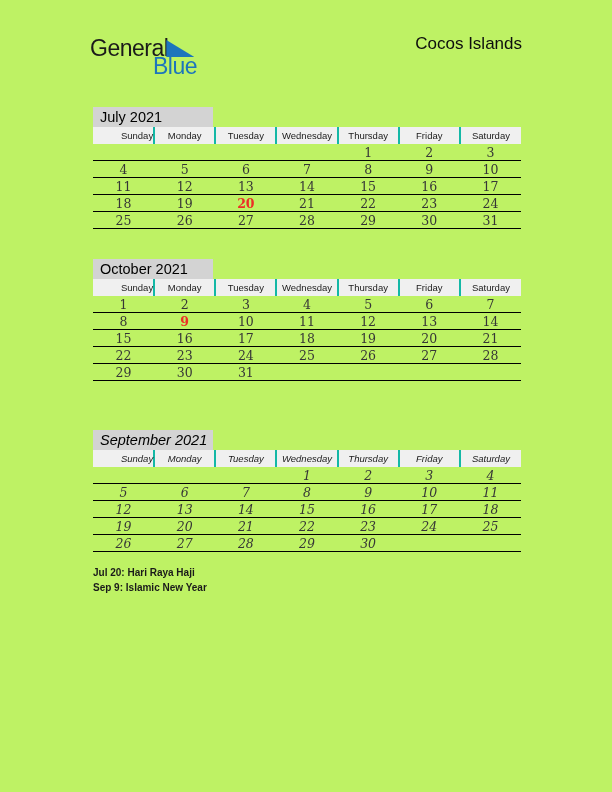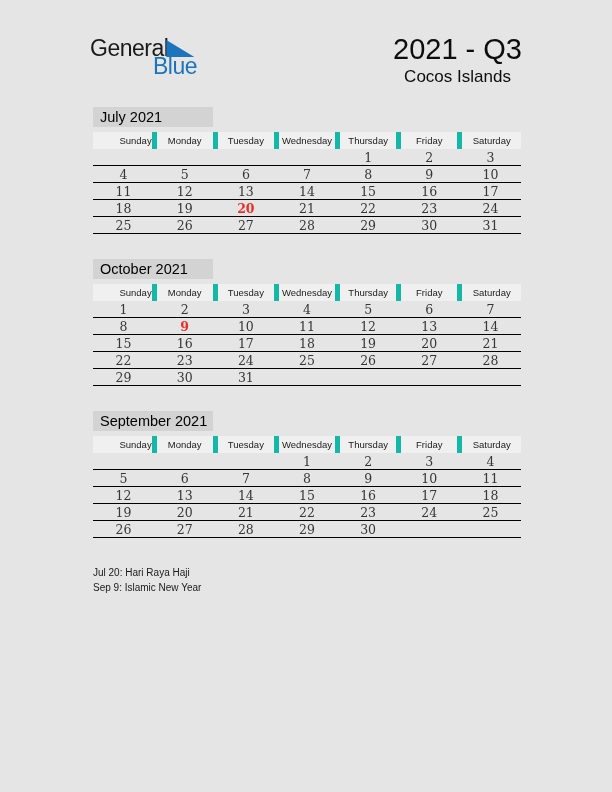--- a/index.html
+++ b/index.html
@@ -1,21 +1,21 @@
 <!DOCTYPE html>
 <html><head>
 <meta charset="utf-8">
 <style>
   html, body { margin: 0; padding: 0; background: #ffffff; }
   body {
     width: 612px; height: 792px;
     font-family: "Liberation Sans", sans-serif;
     position: relative; overflow: hidden;
   }
-  .page { position: absolute; inset: 0; background: #e5e5e5; }
+  .page { position: absolute; inset: 0; background: #bef264; }
 
   
   .logo { position: absolute; left: 90px; top: 37px; width: 110px; }
   .logo-row { display: flex; align-items: flex-start; }
   .logo-general { font-size: 23px; color: #1a1a1a; letter-spacing: -0.5px; line-height: 1; }
   .logo-tri {
     width: 28px; height: 17px; margin-left: -2px; margin-top: 3px;
     background: #1c75bc;
     clip-path: polygon(0 0, 100% 100%, 0 100%);
   }
@@ -26,60 +26,59 @@
 
   
   .title-block { position: absolute; right: 90px; top: 33px; text-align: center; }
   .quarter-title { font-size: 29px; color: #0d0d0d; line-height: 1.15; }
   .country-subtitle { font-size: 17px; color: #0d0d0d; line-height: 1.35; }
 
   
   .month { position: absolute; left: 93px; width: 428px; }
   .month.m0 { top: 107px; }
   .month.m1 { top: 259px; }
-  .month.m2 { top: 411px; }
+  .month.m2 { top: 430px; font-style: italic; }
   .month-title {
     width: 113px; height: 20px; background: #d3d3d3;
     font-size: 14.5px; line-height: 20px; padding-left: 7px;
-    color: #000; margin-bottom: 5px;
+    color: #000; 
   }
   table.cal { width: 428px; border-collapse: collapse; table-layout: fixed; }
   table.cal th {
     height: 17px; background: #f0f0f0; font-weight: normal;
     font-size: 9.5px; color: #1a1a1a; text-align: center; padding: 0;
-    border-left: 5px solid #14b8a6;
+    border-left: 2px solid #14b8a6;
   }
   table.cal th:first-child { border-left: none; text-align: right; }
   table.cal td {
     height: 16px; text-align: center; padding: 0;
     font-family: "DejaVu Serif", serif;
     font-size: 12.5px; color: #363636;
     border-bottom: 1px solid #000000;
   }
   table.cal td.holiday { color: #ed2e26; font-weight: bold; }
 
   
-  .holiday-notes { position: absolute; left: 93px; top: 565px; }
+  .holiday-notes { position: absolute; left: 93px; top: 565px; font-weight: bold; }
   .holiday-note { font-size: 10px; color: #1a1a1a; line-height: 15px; }
 </style>
 </head>
 <body>
 
 <div class="page">
 
   <div class="logo">
     <div class="logo-row">
       <span class="logo-general">General</span>
       <span class="logo-tri"></span>
     </div>
     <div class="logo-blue">Blue</div>
   </div>
 
   <div class="title-block">
-    <div class="quarter-title">2021 - Q3</div>
     <div class="country-subtitle">Cocos Islands</div>
   </div>
 
   <section class="month m0">
     <div class="month-title">July 2021</div>
     <table class="cal">
       <thead>
           <tr>
             <th>Sunday</th>
             <th>Monday</th>

